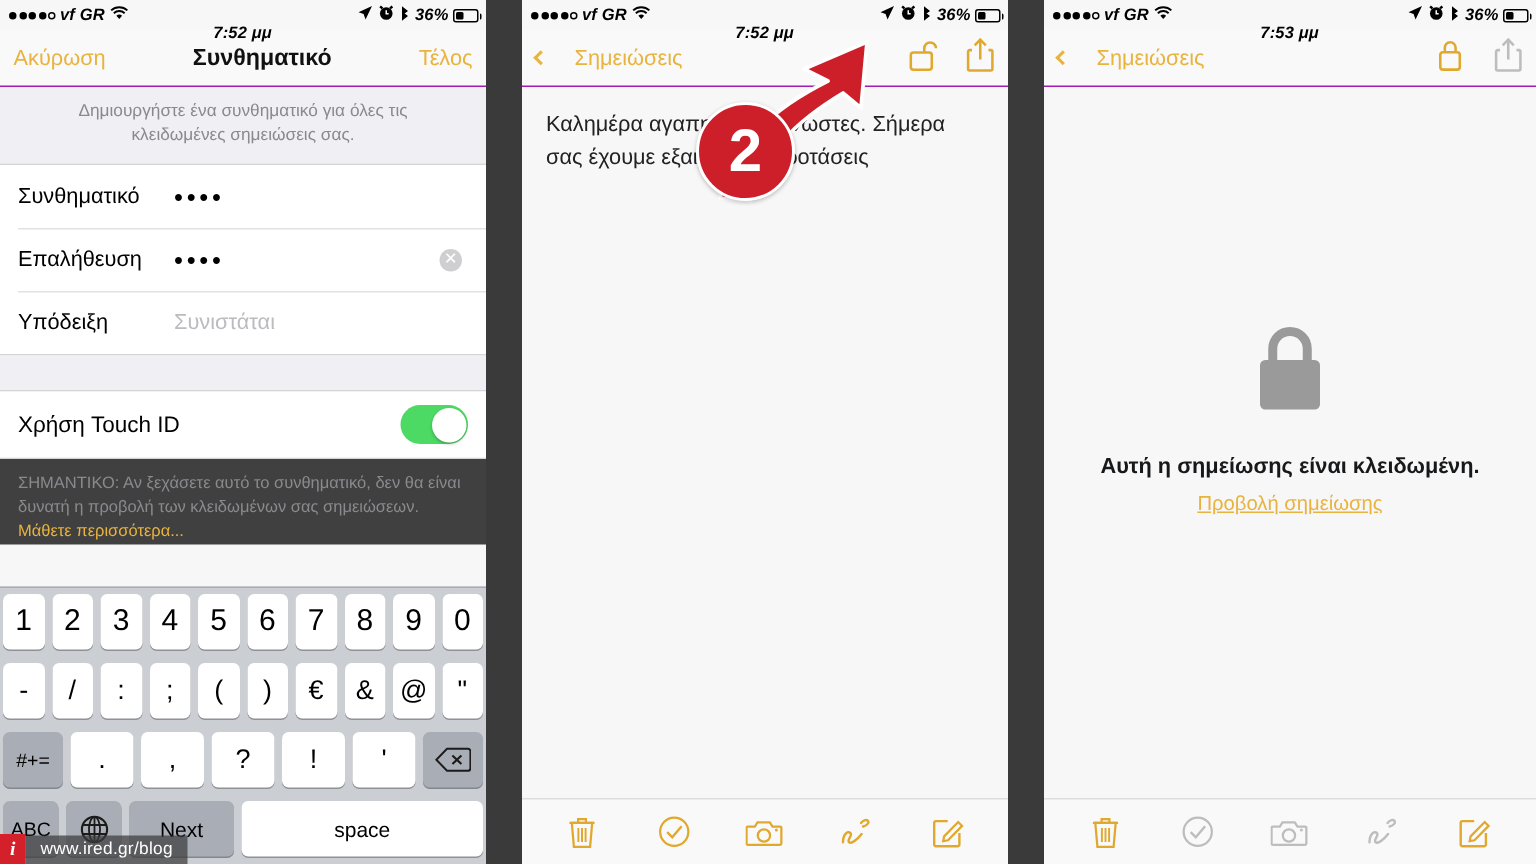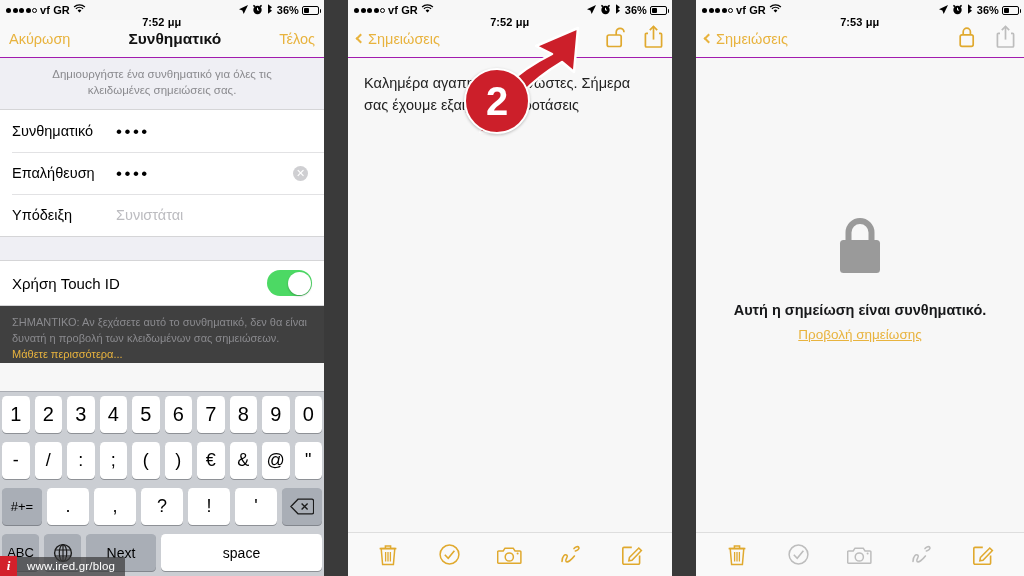--- a/index.html
+++ b/index.html
@@ -19,20 +19,21 @@
   #panel-left   { left:0;   width:324px; }
   #panel-mid    { left:348px; width:324px; }
   #panel-right  { left:696px; width:328px; }
 
   
   .statusbar {
     height:20px; display:flex; align-items:center;
     font-size:11px; font-weight:bold; color:#000;
     padding:0 5px 0 6px; background:#f7f7f7;
     letter-spacing:.1px;
+    font-style:italic;
   }
   .sb-left { display:flex; align-items:center; gap:3px; flex:0 0 auto; }
   .sb-dots { display:flex; gap:1.5px; align-items:center; }
   .sb-dots i { width:5px; height:5px; border-radius:50%; background:#000; display:block; }
   .sb-dots i.hollow { background:transparent; border:1px solid #000; width:5px; height:5px; }
   .sb-carrier { font-size:11px; font-weight:bold; }
   .sb-mid { flex:1; text-align:center; font-size:11px; font-weight:bold;margin-top:24px; }
   .sb-right { display:flex; align-items:center; gap:3px; flex:0 0 auto; }
   .sb-pct { font-size:11px; font-weight:bold; }
   .batt {
@@ -46,21 +47,21 @@
   .batt span{ display:block; height:100%; width:36%; background:#000; border-radius:1px; }
 
   
   .navbar {
     height:38px; display:flex; align-items:center; justify-content:space-between;
     padding:0 9px; background:#f9f9f9;
     border-bottom:1px solid #a21caf;
   }
   .nav-action { color:#e8b33e; font-size:14.5px; white-space:nowrap; }
   .nav-title { font-size:15.5px; font-weight:bold; color:#111; }
-  .nav-back { display:flex; align-items:center; gap:3px; color:#e8b33e; font-size:14.5px; }
+  .nav-back { display:flex; align-items:center; gap:18px; color:#e8b33e; font-size:14.5px; }
   .chev {
     display:inline-block; width:7px; height:7px;
     border-left:2.2px solid #e8b33e; border-bottom:2.2px solid #e8b33e;
     transform:rotate(45deg); margin-right:1px;
   }
   .nav-icons { display:flex; align-items:center; gap:19px; }
 
   
   .hint-block {
     background:#efeff4; padding:9px 26px 11px;
@@ -496,21 +497,21 @@
       </div>
     </div>
 
     <div class="locked-wrap">
       <span>
         <svg width="52" height="62" viewBox="0 0 52 62">
             <path d="M14.5 26 V17.5 a11.5 11.5 0 0 1 23 0 V26" fill="none" stroke="#9a9a9a" stroke-width="6"></path>
             <rect x="6" y="25" width="40" height="33" rx="3.5" fill="#9a9a9a"></rect>
           </svg>
       </span>
-      <div class="locked-msg">Αυτή η σημείωση είναι συνθηματικό.</div>
+      <div class="locked-msg">Αυτή η σημείωσης είναι κλειδωμένη.</div>
       <a class="locked-link" href="#">Προβολή σημείωσης</a>
     </div>
 
     <div class="note-toolbar">
       <span class="tb-icon">
         <svg width="20" height="23" viewBox="0 0 20 23">
             <path d="M3.2 5.6 H16.8 L15.4 21.6 H4.6 Z" fill="none" class="gold" stroke-width="1.5"></path>
             <path d="M1.6 5.6 H18.4" class="gold" stroke-width="1.6"></path>
             <path d="M7.4 5.6 V3 h5.2 v2.6" fill="none" class="gold" stroke-width="1.5"></path>
             <path d="M7.6 9 V18.4 M10 9 V18.4 M12.4 9 V18.4" class="gold" stroke-width="1.3"></path>

